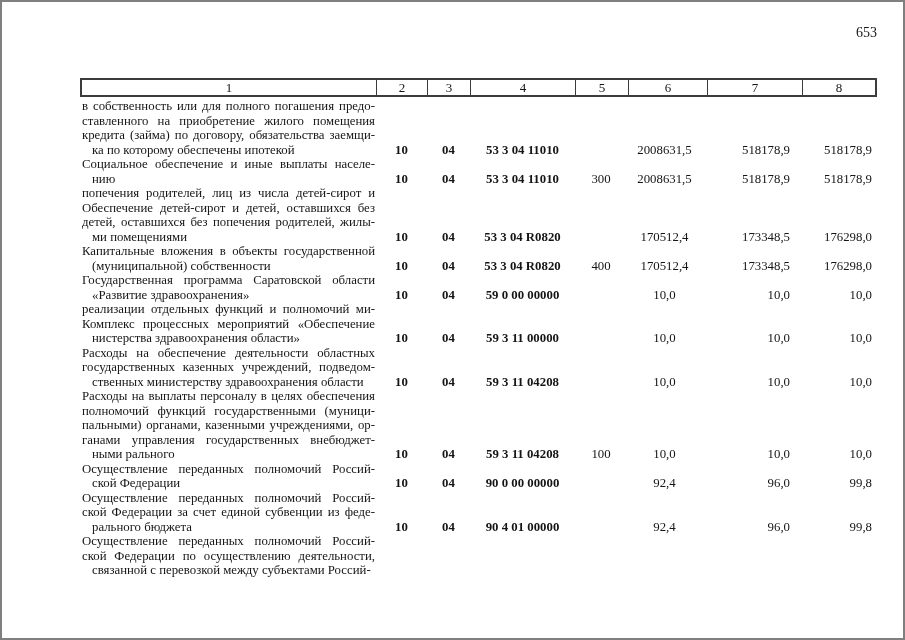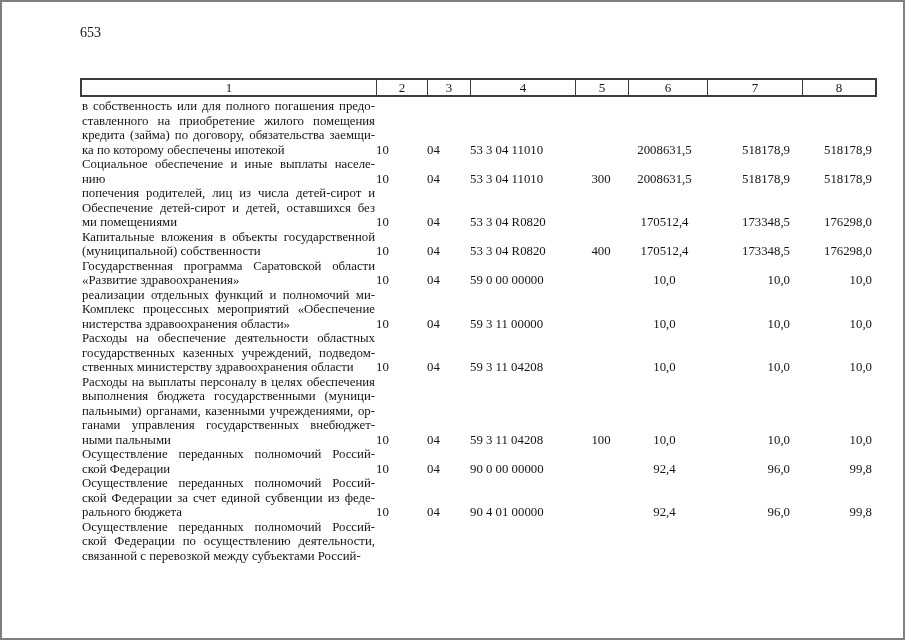--- a/index.html
+++ b/index.html
@@ -12,21 +12,21 @@
     box-sizing: border-box;
     overflow: hidden;
     font-family: "Liberation Serif", "DejaVu Serif", serif;
     color: #151515;
   }
   .page-number {
     position: absolute;
     top: 23px;
     left: 78px;
     width: 797px;
-    text-align: left;
+    text-align: right;
     font-size: 14px;
     line-height: 16px;
   }
   .budget-table {
     position: absolute;
     top: 76px;
     left: 78px;
     width: 797px;
   }
   .thead {
@@ -49,22 +49,22 @@
     grid-template-columns: 296px 51px 43px 105px 53px 79px 95px 75px;
     align-items: end;
   }
   .td {
     font-size: 12.8px;
     line-height: 14.5px;
     box-sizing: border-box;
   }
   .c1 { padding-left: 2px; padding-right: 1px; }
   .c1 .line { text-align: justify; text-align-last: justify; }
-  .c1 .line.last { text-align-last: left; }
-  .c2, .c3, .c4 { text-align: left; }
+  .c1 .line.last { text-align-last: left; margin-left: 10px; }
+  .c2, .c3, .c4 { text-align: center; font-weight: bold; }
   .c5 { text-align: center; padding-right: 1px; }
   .c6 { text-align: center; padding-right: 6px; }
   .c7 { text-align: right; padding-right: 12px; }
   .c8 { text-align: right; padding-right: 5px; }
 </style>
 </head>
 <body>
 
 <div class="page">
   <div class="page-number">653</div>
@@ -107,20 +107,21 @@
         <div class="td c4">53 3 04 11010</div>
         <div class="td c5">300</div>
         <div class="td c6">2008631,5</div>
         <div class="td c7">518178,9</div>
         <div class="td c8">518178,9</div>
       </div>
         <div class="tr">
         <div class="td c1">
             <div class="line">попечения родителей, лиц из числа детей-сирот и</div>
             <div class="line">Обеспечение детей-сирот и детей, оставшихся без</div>
+            <div class="line">детей, оставшихся без попечения родителей, жилы-</div>
             <div class="line last">ми помещениями</div>
           </div>
         <div class="td c2">10</div>
         <div class="td c3">04</div>
         <div class="td c4">53 3 04 R0820</div>
         <div class="td c5"></div>
         <div class="td c6">170512,4</div>
         <div class="td c7">173348,5</div>
         <div class="td c8">176298,0</div>
       </div>
@@ -174,24 +175,24 @@
         <div class="td c3">04</div>
         <div class="td c4">59 3 11 04208</div>
         <div class="td c5"></div>
         <div class="td c6">10,0</div>
         <div class="td c7">10,0</div>
         <div class="td c8">10,0</div>
       </div>
         <div class="tr">
         <div class="td c1">
             <div class="line">Расходы на выплаты персоналу в целях обеспечения</div>
-            <div class="line">выполнения бюджета государственными (муници-</div>
+            <div class="line">полномочий функций государственными (муници-</div>
             <div class="line">пальными) органами, казенными учреждениями, ор-</div>
             <div class="line">ганами управления государственных внебюджет-</div>
-            <div class="line last">ными пальными</div>
+            <div class="line last">ными рального</div>
           </div>
         <div class="td c2">10</div>
         <div class="td c3">04</div>
         <div class="td c4">59 3 11 04208</div>
         <div class="td c5">100</div>
         <div class="td c6">10,0</div>
         <div class="td c7">10,0</div>
         <div class="td c8">10,0</div>
       </div>
         <div class="tr">

